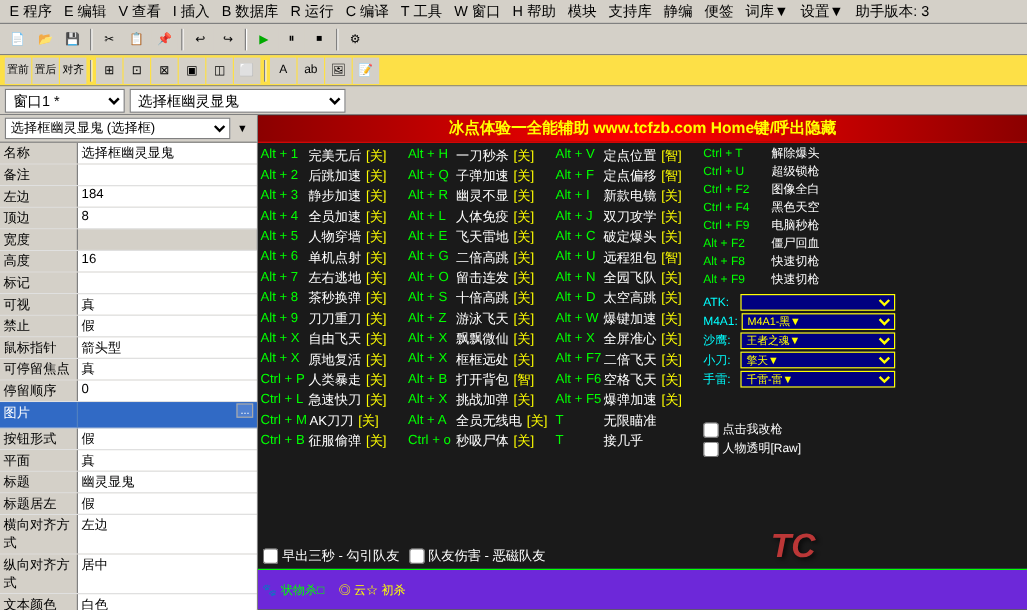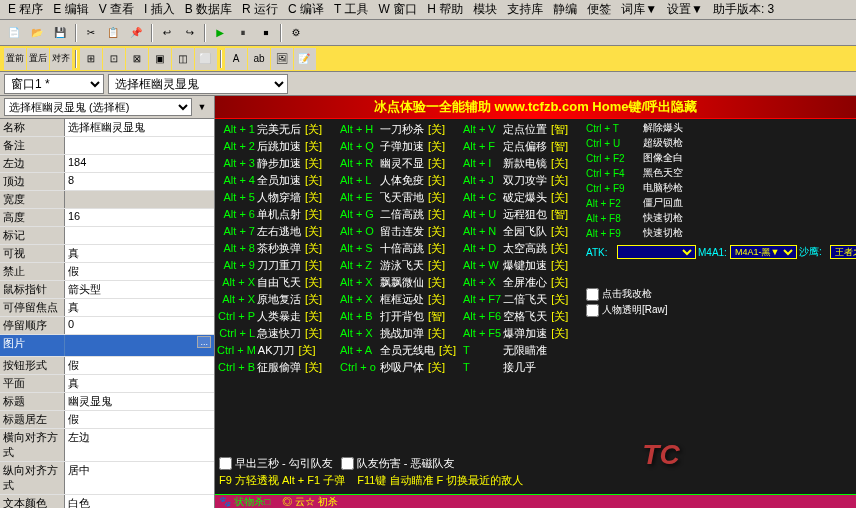--- a/index.html
+++ b/index.html
@@ -244,22 +244,22 @@
       display: flex;
       flex-direction: column;
       gap: 2px;
     }
 
     .status-bar-bottom {
       position: absolute;
       bottom: 0;
       left: 0;
       right: 0;
-      height: 14px;
-      background: #be185d;
+      height: 34px;
+      background: #6d28d9;
       border-top: 1px solid #00FF00;
       display: flex;
       align-items: center;
       gap: 4px;
       padding: 0 4px;
     }
 
     
     .logo-overlay {
       position: absolute;
@@ -441,21 +441,21 @@
         </div>
       </div>
   </div>
 
   <div class="right-panel">
 
     <div class="game-header">冰点体验一全能辅助  www.tcfzb.com  Home键/呼出隐藏</div>
 
     <div style="display:flex; padding:2px; gap:3px; height:calc(100% - 40px);">
 
-      <div class="col-section" style="min-width:120px;text-align:right;">
+      <div class="col-section" style="min-width:120px;">
 
       <div class="hotkey-row">
             <span class="hotkey-key">Alt + 1</span>
             <span class="hotkey-name">完美无后</span>
             <span class="hotkey-status">[关]</span>
           </div>
           <div class="hotkey-row">
             <span class="hotkey-key">Alt + 2</span>
             <span class="hotkey-name">后跳加速</span>
             <span class="hotkey-status">[关]</span>
@@ -713,21 +713,21 @@
             <div class="ctrl-row">
               <span class="ctrl-key">Alt + F8</span>
               <span class="ctrl-name">快速切枪</span>
             </div>
             <div class="ctrl-row">
               <span class="ctrl-key">Alt + F9</span>
               <span class="ctrl-name">快速切枪</span>
             </div>
           </div>
 
-        <div style="margin-top:4px;display:flex;flex-direction:row;gap:2px;">
+        <div style="margin-top:4px;display:flex;flex-direction:column;gap:2px;">
         <div style="display: flex; align-items: center; gap: 3px;">
               <span style="color:#00FFFF;font-size:10px;min-width:28px;">ATK:</span>
               <select style="flex:1;background:#000080;color:#FFFF00;border:1px solid #FFFF00;font-size:9px;height:14px;padding:6px;"><option>破天狂龙▼</option></select>
             </div>
             <div style="display: flex; align-items: center; gap: 3px;">
               <span style="color:#00FFFF;font-size:10px;min-width:28px;">M4A1:</span>
               <select style="flex:1;background:#000080;color:#FFFF00;border:1px solid #FFFF00;font-size:9px;height:14px;padding:0;"><option>M4A1-黑▼</option></select>
             </div>
             <div style="display: flex; align-items: center; gap: 3px;">
               <span style="color:#00FFFF;font-size:10px;min-width:28px;">沙鹰:</span>

